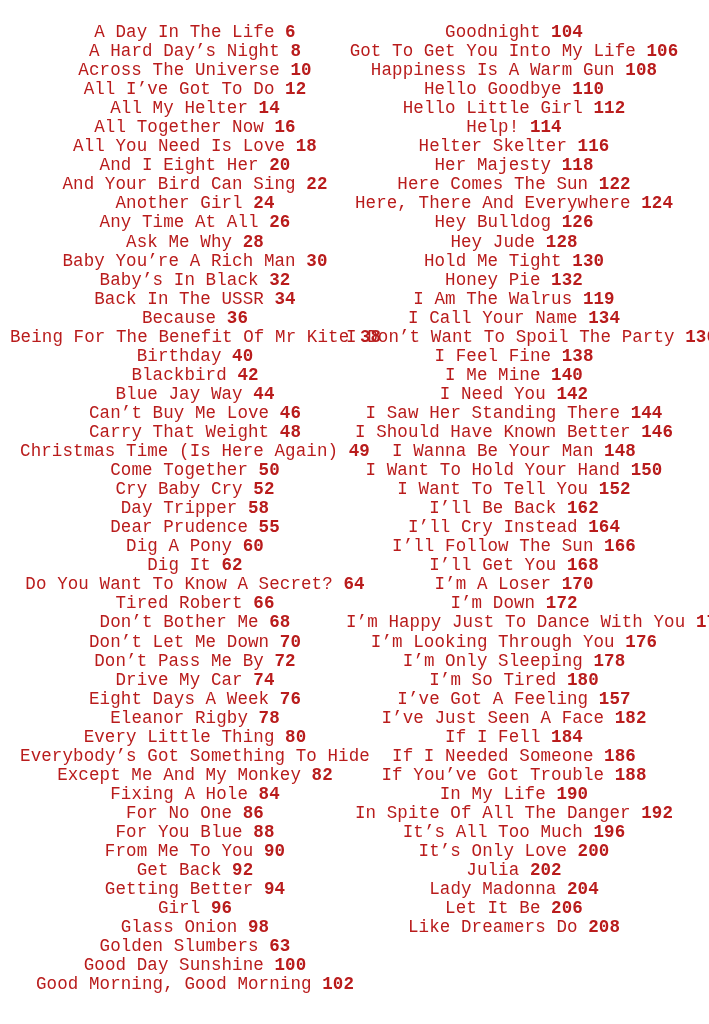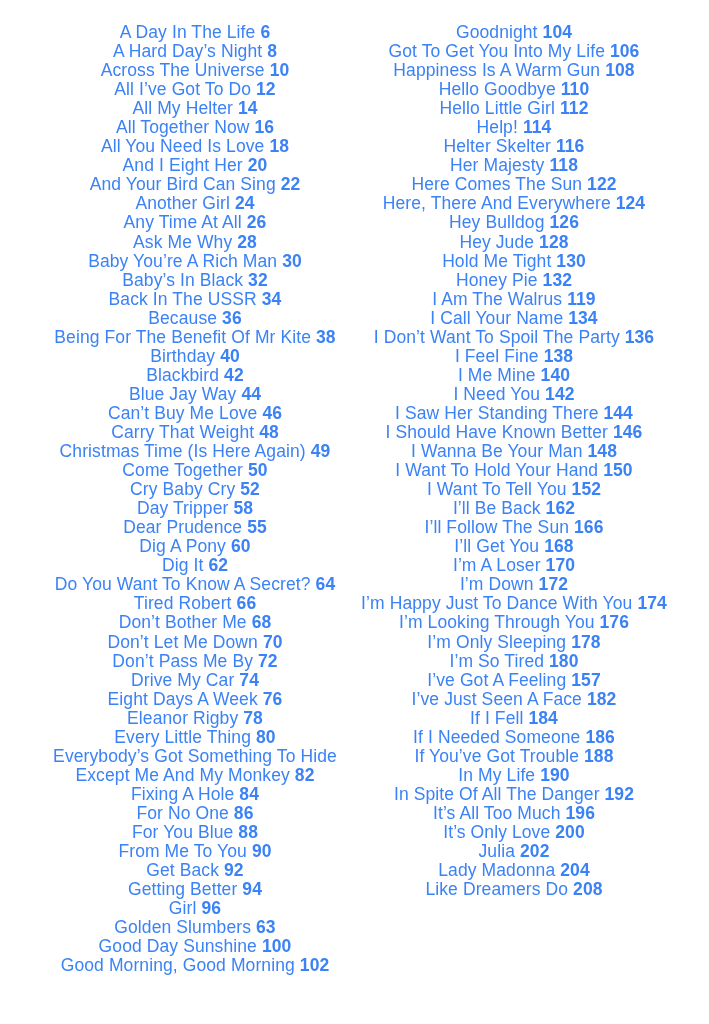--- a/index.html
+++ b/index.html
@@ -5,22 +5,22 @@
   html, body {
     margin: 0;
     padding: 0;
     background: #ffffff;
   }
   .page {
     position: relative;
     width: 709px;
     height: 1024px;
     background: #ffffff;
-    font-family: Liberation Sans, sans-serif;
-    color: #3b82f6;
+    font-family: Liberation Mono, monospace;
+    color: #b91c1c;
     overflow: hidden;
   }
   .col {
     position: absolute;
     top: 23px;
     text-align: center;
     font-size: 17.5px;
     line-height: 19.05px;
     letter-spacing: 0.1px;
     white-space: nowrap;
@@ -83,20 +83,21 @@
       <div class="entry"><span>Every Little Thing</span> <span class="pg">80</span></div>
       <div class="entry"><span>Everybody’s Got Something To Hide</span></div>
       <div class="entry"><span>Except Me And My Monkey</span> <span class="pg">82</span></div>
       <div class="entry"><span>Fixing A Hole</span> <span class="pg">84</span></div>
       <div class="entry"><span>For No One</span> <span class="pg">86</span></div>
       <div class="entry"><span>For You Blue</span> <span class="pg">88</span></div>
       <div class="entry"><span>From Me To You</span> <span class="pg">90</span></div>
       <div class="entry"><span>Get Back</span> <span class="pg">92</span></div>
       <div class="entry"><span>Getting Better</span> <span class="pg">94</span></div>
       <div class="entry"><span>Girl</span> <span class="pg">96</span></div>
+      <div class="entry"><span>Glass Onion</span> <span class="pg">98</span></div>
       <div class="entry"><span>Golden Slumbers</span> <span class="pg">63</span></div>
       <div class="entry"><span>Good Day Sunshine</span> <span class="pg">100</span></div>
       <div class="entry"><span>Good Morning, Good Morning</span> <span class="pg">102</span></div>
     </div>
   <div class="col" id="col-right">
       <div class="entry"><span>Goodnight</span> <span class="pg">104</span></div>
       <div class="entry"><span>Got To Get You Into My Life</span> <span class="pg">106</span></div>
       <div class="entry"><span>Happiness Is A Warm Gun</span> <span class="pg">108</span></div>
       <div class="entry"><span>Hello Goodbye</span> <span class="pg">110</span></div>
       <div class="entry"><span>Hello Little Girl</span> <span class="pg">112</span></div>
@@ -114,34 +115,36 @@
       <div class="entry"><span>I Don’t Want To Spoil The Party</span> <span class="pg">136</span></div>
       <div class="entry"><span>I Feel Fine</span> <span class="pg">138</span></div>
       <div class="entry"><span>I Me Mine</span> <span class="pg">140</span></div>
       <div class="entry"><span>I Need You</span> <span class="pg">142</span></div>
       <div class="entry"><span>I Saw Her Standing There</span> <span class="pg">144</span></div>
       <div class="entry"><span>I Should Have Known Better</span> <span class="pg">146</span></div>
       <div class="entry"><span>I Wanna Be Your Man</span> <span class="pg">148</span></div>
       <div class="entry"><span>I Want To Hold Your Hand</span> <span class="pg">150</span></div>
       <div class="entry"><span>I Want To Tell You</span> <span class="pg">152</span></div>
       <div class="entry"><span>I’ll Be Back</span> <span class="pg">162</span></div>
+      <div class="entry"><span>I’ll Cry Instead</span> <span class="pg">164</span></div>
       <div class="entry"><span>I’ll Follow The Sun</span> <span class="pg">166</span></div>
       <div class="entry"><span>I’ll Get You</span> <span class="pg">168</span></div>
       <div class="entry"><span>I’m A Loser</span> <span class="pg">170</span></div>
       <div class="entry"><span>I’m Down</span> <span class="pg">172</span></div>
       <div class="entry"><span>I’m Happy Just To Dance With You</span> <span class="pg">174</span></div>
       <div class="entry"><span>I’m Looking Through You</span> <span class="pg">176</span></div>
       <div class="entry"><span>I’m Only Sleeping</span> <span class="pg">178</span></div>
       <div class="entry"><span>I’m So Tired</span> <span class="pg">180</span></div>
       <div class="entry"><span>I’ve Got A Feeling</span> <span class="pg">157</span></div>
       <div class="entry"><span>I’ve Just Seen A Face</span> <span class="pg">182</span></div>
       <div class="entry"><span>If I Fell</span> <span class="pg">184</span></div>
       <div class="entry"><span>If I Needed Someone</span> <span class="pg">186</span></div>
       <div class="entry"><span>If You’ve Got Trouble</span> <span class="pg">188</span></div>
       <div class="entry"><span>In My Life</span> <span class="pg">190</span></div>
       <div class="entry"><span>In Spite Of All The Danger</span> <span class="pg">192</span></div>
       <div class="entry"><span>It’s All Too Much</span> <span class="pg">196</span></div>
       <div class="entry"><span>It’s Only Love</span> <span class="pg">200</span></div>
       <div class="entry"><span>Julia</span> <span class="pg">202</span></div>
       <div class="entry"><span>Lady Madonna</span> <span class="pg">204</span></div>
+      <div class="entry"><span>Let It Be</span> <span class="pg">206</span></div>
       <div class="entry"><span>Like Dreamers Do</span> <span class="pg">208</span></div>
     </div>
 </div>
 
 </body></html>

